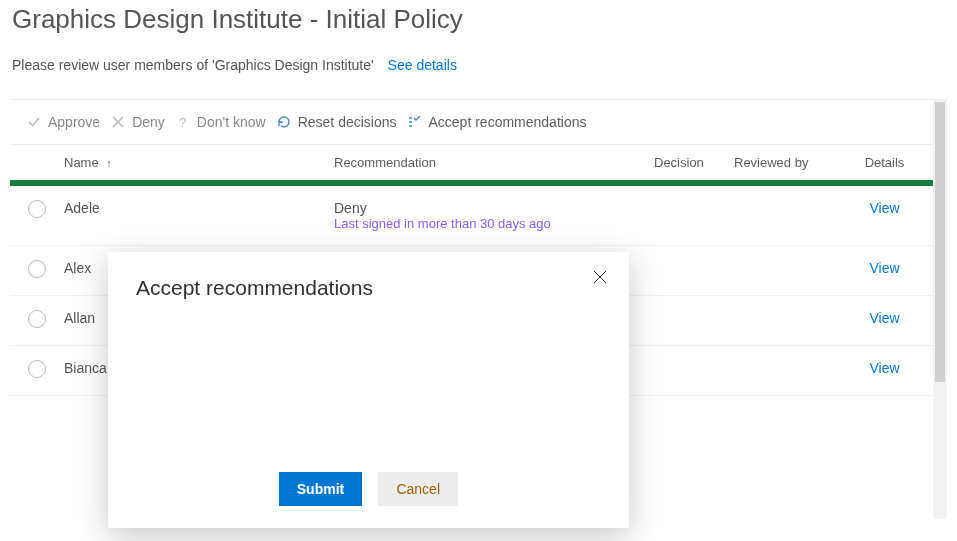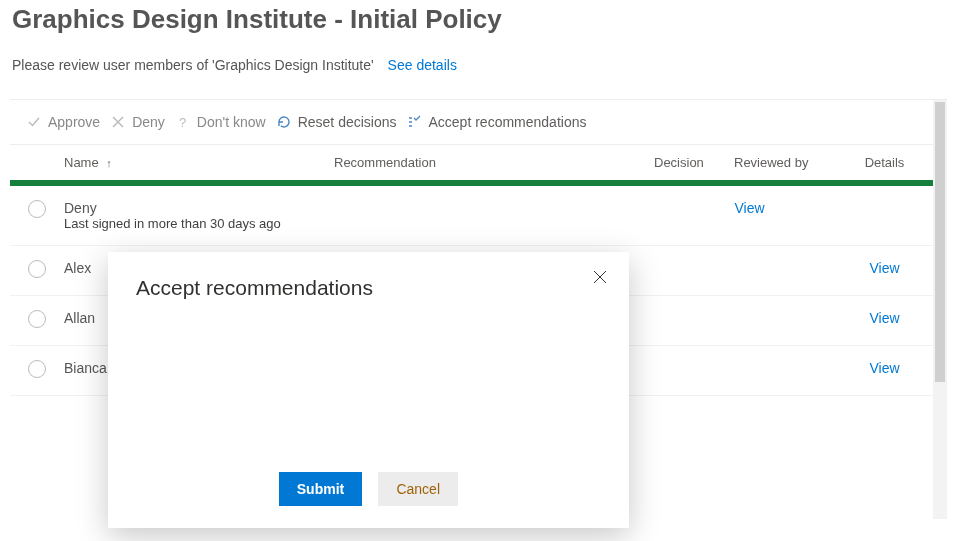--- a/index.html
+++ b/index.html
@@ -10,21 +10,21 @@
     width: 957px;
     height: 541px;
     overflow: hidden;
     position: relative;
   }
   .page-header {
     padding: 4px 12px 16px 12px;
   }
   .page-title {
     font-size: 26px;
-    font-weight: 700;
+    font-weight: 400;
     color: #555;
   }
   .page-subtitle-row {
     margin-top: 22px;
     font-size: 14px;
     color: #555;
   }
   .see-details {
     color: #0078d4;
     margin-left: 10px;
@@ -76,21 +76,21 @@
     padding: 14px 18px;
     border-bottom: 1px solid #f1f1f1;
     font-size: 14px;
     color:#555;
   }
   .radio {
     width:18px; height:18px; border:1.5px solid #bbb; border-radius:50%;
     display:inline-block;
   }
   .rec-main { color:#555; }
-  .rec-sub { color:#404040; font-size:13px; }
+  .rec-sub { color:#8b5cf6; font-size:13px; }
   .view-link { color:#0078d4; cursor:pointer; }
   .scroll-track {
     position:absolute; right:0; top:0; width:14px; height:100%;
     background:#f3f3f3;
   }
   .scroll-thumb {
     position:absolute; left:2px; top:2px; width:10px; height:280px;
     background:#cfcfcf; border-radius:0;
   }
   
@@ -188,20 +188,21 @@
     </div>
     <div class="col-rec">Recommendation</div>
     <div class="col-dec">Decision</div>
     <div class="col-rev">Reviewed by</div>
     <div class="col-details">Details</div>
   </div>
 
   <div id="rows-container">
       <div class="data-row">
         <div class="col-select"><span class="radio"></span></div>
+        <div class="col-name">Adele</div>
         <div class="col-rec">
           <div class="rec-main">Deny</div>
           <div class="rec-sub">Last signed in more than 30 days ago</div>
         </div>
         <div class="col-dec"></div>
         <div class="col-rev"></div>
         <div class="col-details"><span class="view-link">View</span></div>
       </div>
       <div class="data-row">
         <div class="col-select"><span class="radio"></span></div>

